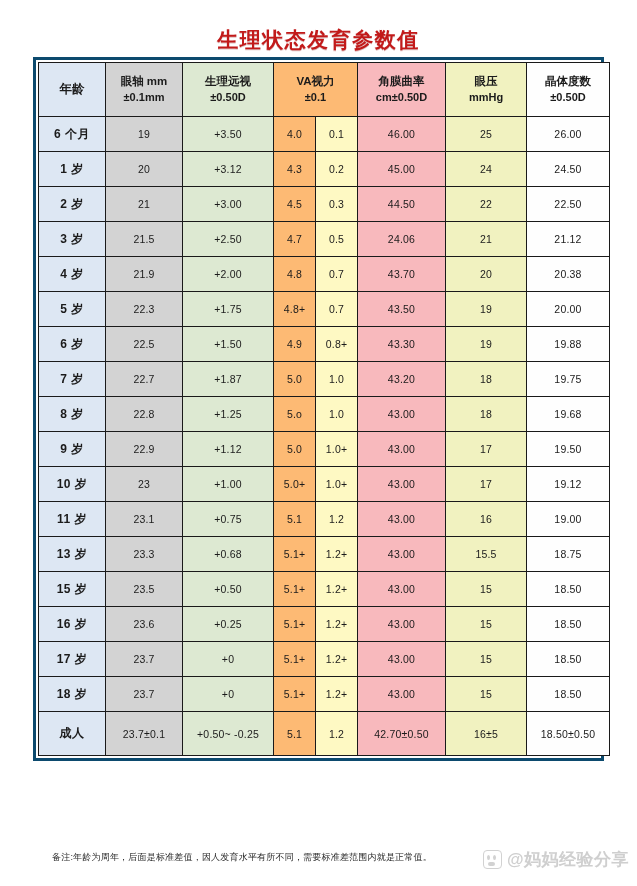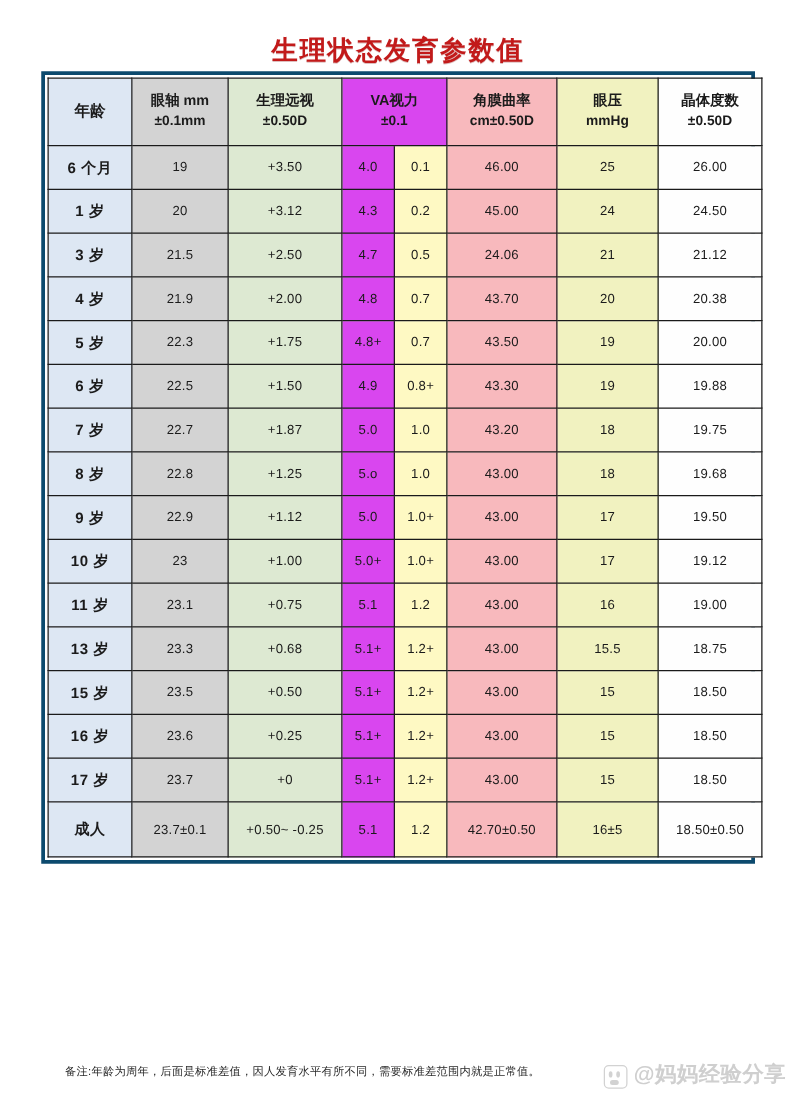--- a/index.html
+++ b/index.html
@@ -72,21 +72,21 @@
     line-height: 1.45;
   }
   thead th .hl1 { display:block; font-size: 11.5px; font-weight: bold; }
   thead th .hl2 { display:block; font-size: 11px; font-weight: bold; }
   thead th.age-head .hl1 { font-size: 12.5px; }
 
   
   .c-age   { background: #dde7f3; }
   .c-axis  { background: #d3d3d3; }
   .c-hyper { background: #dde9d2; }
-  .c-va    { background: #d946ef; }
+  .c-va    { background: #fdba74; }
   .c-va2   { background: #fef9c3; }
   .c-cornea{ background: #f8b9bd; }
   .c-iop   { background: #f1f2c0; }
   .c-lens  { background: #fefefe; }
 
   tbody td { height: 35px; }
   tbody td.c-age {
     font-weight: bold;
     font-size: 12px;
     letter-spacing: 0.5px;
@@ -105,21 +105,21 @@
     letter-spacing: 0.2px;
     white-space: nowrap;
   }
 
   
   #watermark {
     position: absolute;
     right: 8px;
     top: 848px;
     display: flex;
-    align-items: flex-end;
+    align-items: center;
     gap: 5px;
     color: #cfcfcf;
     font-size: 17px;
     font-weight: bold;
     letter-spacing: 0.5px;
     user-select: none;
   }
   #watermark .wm-badge {
     width: 17px;
     height: 17px;
@@ -212,20 +212,30 @@
             <td class="c-age">1 岁</td>
             <td class="c-axis val">20</td>
             <td class="c-hyper val">+3.12</td>
             <td class="c-va val">4.3</td>
             <td class="c-va2 val">0.2</td>
             <td class="c-cornea val">45.00</td>
             <td class="c-iop val">24</td>
             <td class="c-lens val">24.50</td>
           </tr>
           <tr>
+            <td class="c-age">2 岁</td>
+            <td class="c-axis val">21</td>
+            <td class="c-hyper val">+3.00</td>
+            <td class="c-va val">4.5</td>
+            <td class="c-va2 val">0.3</td>
+            <td class="c-cornea val">44.50</td>
+            <td class="c-iop val">22</td>
+            <td class="c-lens val">22.50</td>
+          </tr>
+          <tr>
             <td class="c-age">3 岁</td>
             <td class="c-axis val">21.5</td>
             <td class="c-hyper val">+2.50</td>
             <td class="c-va val">4.7</td>
             <td class="c-va2 val">0.5</td>
             <td class="c-cornea val">24.06</td>
             <td class="c-iop val">21</td>
             <td class="c-lens val">21.12</td>
           </tr>
           <tr>
@@ -333,20 +343,30 @@
             <td class="c-axis val">23.6</td>
             <td class="c-hyper val">+0.25</td>
             <td class="c-va val">5.1+</td>
             <td class="c-va2 val">1.2+</td>
             <td class="c-cornea val">43.00</td>
             <td class="c-iop val">15</td>
             <td class="c-lens val">18.50</td>
           </tr>
           <tr>
             <td class="c-age">17 岁</td>
+            <td class="c-axis val">23.7</td>
+            <td class="c-hyper val">+0</td>
+            <td class="c-va val">5.1+</td>
+            <td class="c-va2 val">1.2+</td>
+            <td class="c-cornea val">43.00</td>
+            <td class="c-iop val">15</td>
+            <td class="c-lens val">18.50</td>
+          </tr>
+          <tr>
+            <td class="c-age">18 岁</td>
             <td class="c-axis val">23.7</td>
             <td class="c-hyper val">+0</td>
             <td class="c-va val">5.1+</td>
             <td class="c-va2 val">1.2+</td>
             <td class="c-cornea val">43.00</td>
             <td class="c-iop val">15</td>
             <td class="c-lens val">18.50</td>
           </tr>
           <tr class="adult-row">
             <td class="c-age">成人</td>

